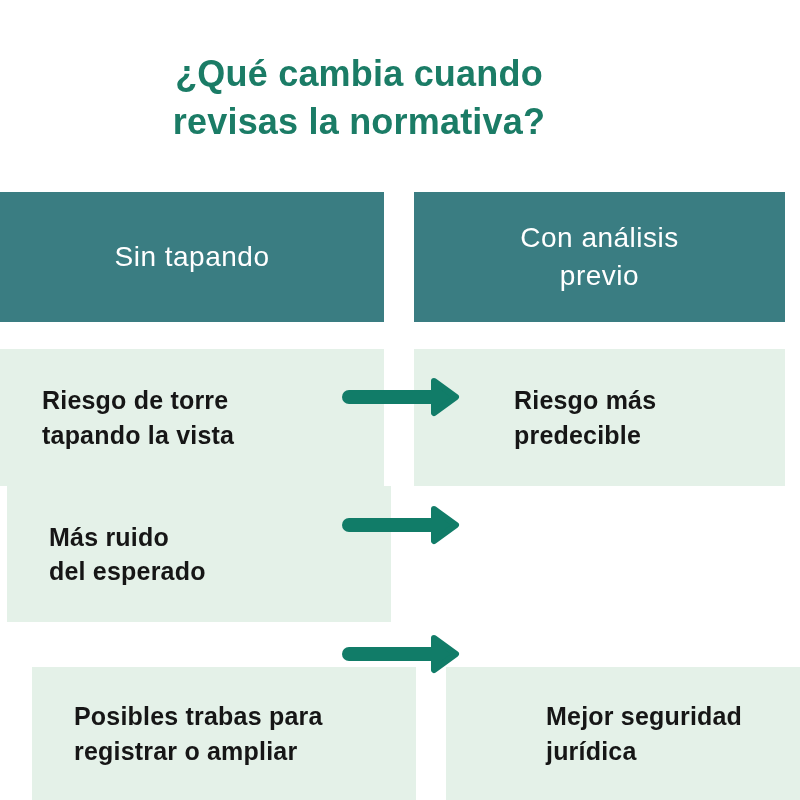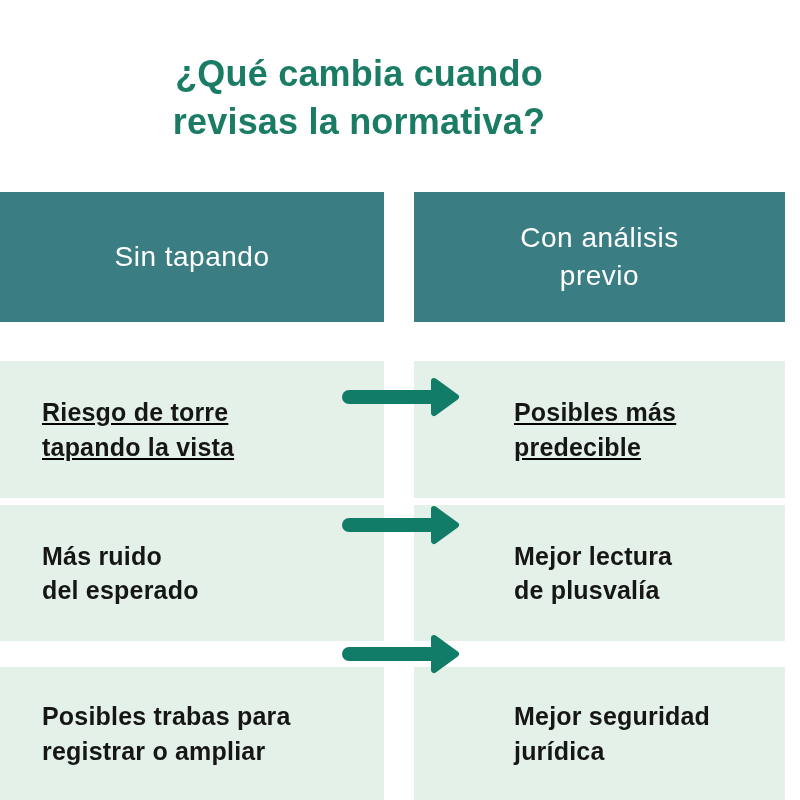--- a/index.html
+++ b/index.html
@@ -50,23 +50,23 @@
   .header-label {
     color: #ffffff;
     font-size: 28px;
     font-weight: 400;
     line-height: 1.35;
     text-align: center;
     white-space: pre-line;
     letter-spacing: 0.5px;
   }
   .row-band { background: var(--row-mint); }
-  .row-1 { top: 361px; height: 137px; text-decoration: underline; }
-  .row-2 { top: 505px; height: 136px; }
-  .row-3 { top: 667px; height: 133px; }
+  .row-1 { top: 349px; height: 137px; }
+  .row-2 { top: 486px; height: 136px; margin-left: 7px; }
+  .row-3 { top: 667px; height: 133px; margin-left: 32px; }
   .row-text {
     color: var(--text-dark);
     font-size: 25px;
     font-weight: 700;
     line-height: 1.38;
     white-space: pre-line;
     letter-spacing: 0.2px;
   }
   .pad-left-col  { padding-left: 42px; }
   .pad-right-col { padding-left: 100px; }
@@ -96,31 +96,27 @@
   <div class="cell col-right header-band">
     <div class="header-label">Con análisis
 previo</div>
   </div>
 
   <div class="cell col-left row-band row-1 pad-left-col">
     <div class="row-text">Riesgo de torre
 tapando la vista</div>
   </div>
   <div class="cell col-right row-band row-1 pad-right-col">
-    <div class="row-text">Posibles más
+    <div class="row-text">Riesgo más
 predecible</div>
   </div>
 
   <div class="cell col-left row-band row-2 pad-left-col">
     <div class="row-text">Más ruido
 del esperado</div>
-  </div>
-  <div class="cell col-right row-band row-2 pad-right-col">
-    <div class="row-text">Mejor lectura
-de plusvalía</div>
   </div>
 
   <div class="cell col-left row-band row-3 pad-left-col">
     <div class="row-text">Posibles trabas para
 registrar o ampliar</div>
   </div>
   <div class="cell col-right row-band row-3 pad-right-col">
     <div class="row-text">Mejor seguridad
 jurídica</div>
   </div>

